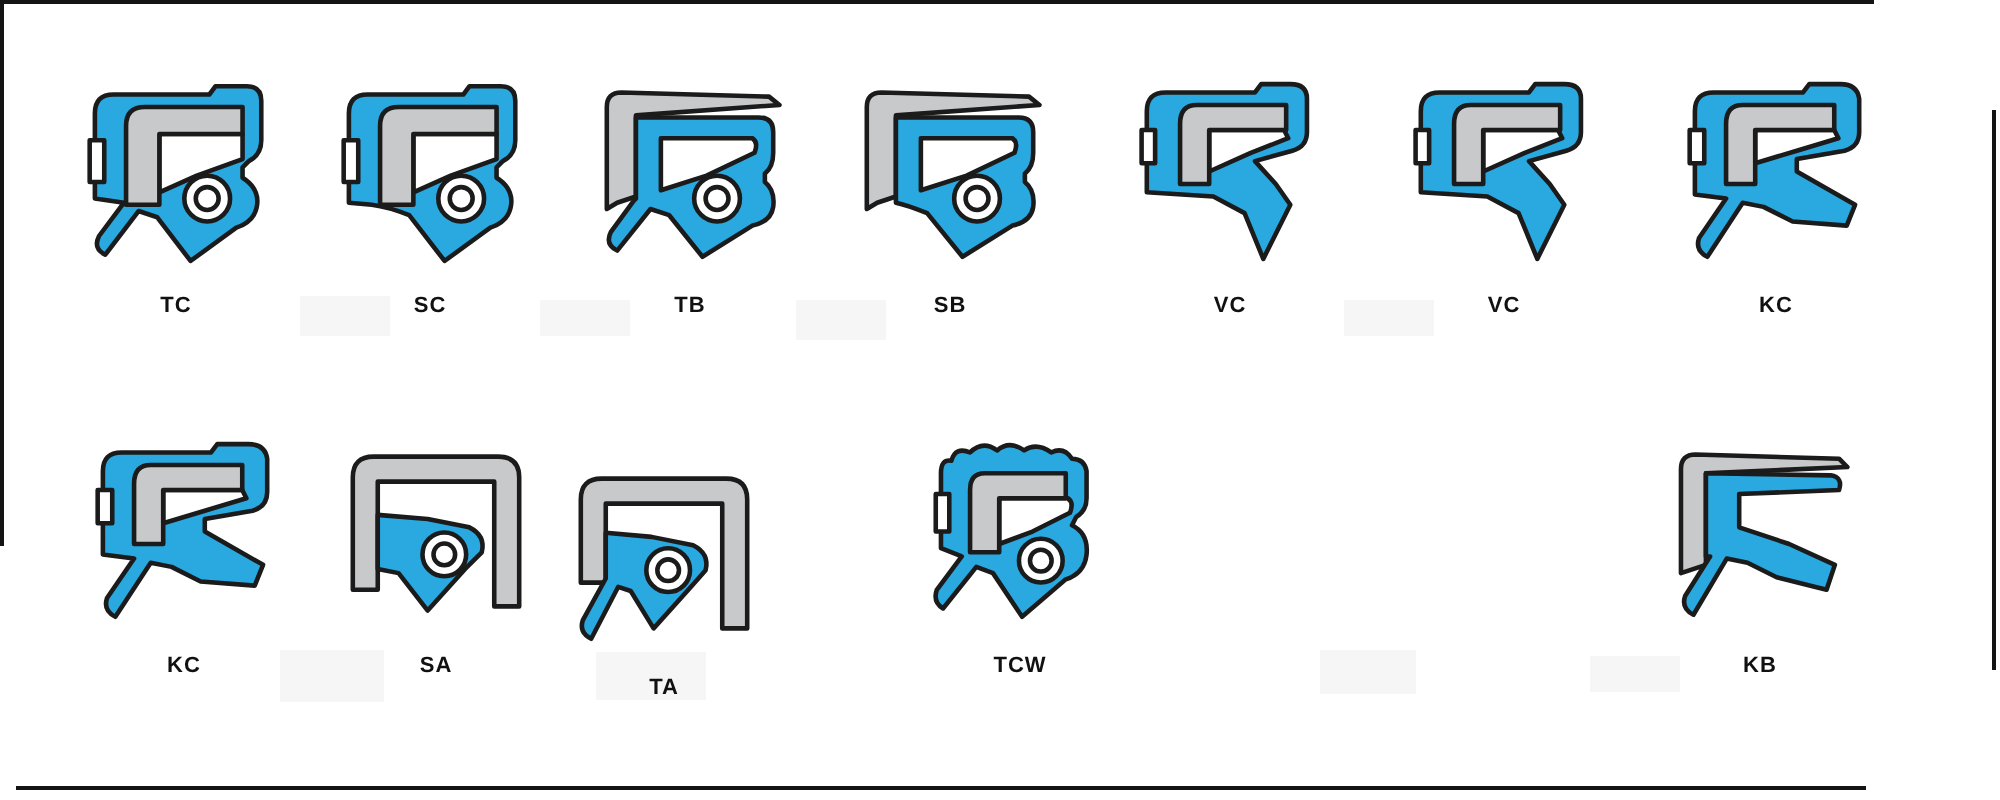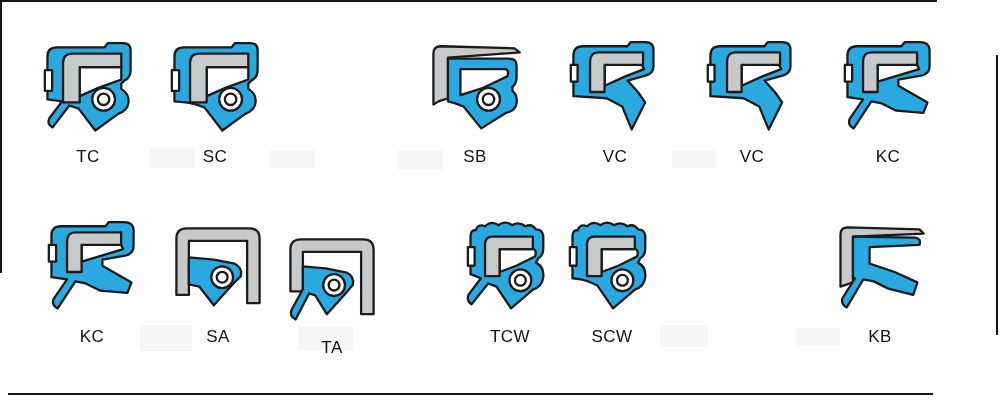--- a/index.html
+++ b/index.html
@@ -7,21 +7,21 @@
     width:1000px;height:400px;overflow:hidden;position:relative;
     background:var(--c-background,#fff);
     font-family:"Liberation Sans",sans-serif;
   }
   #board{position:absolute;inset:0;}
   .frame-line{position:absolute;background:var(--c-frame,#141414);}
   .patch{position:absolute;background:#f6f6f6;}
   .cell{position:absolute;width:124px;text-align:center;}
   .glyph{width:104px;height:104px;display:block;margin:0 auto;}
   .lbl{
-    margin-top:3px;font-size:17px;font-weight:normal;letter-spacing:.5px;
+    margin-top:3px;font-size:11px;font-weight:bold;letter-spacing:.5px;
     color:var(--c-label,#111);
   }
   .sealpath{stroke:var(--c-outline,#1b1b1b);stroke-width:2.2;stroke-linejoin:round;stroke-linecap:round;}
   .rub{fill:var(--c-rubber_blue,#2aa8e0);}
   .met{fill:var(--c-metal_gray,#c8c9cb);}
   .wht{fill:var(--c-spring_white,#fff);}
   #symbols{position:absolute;width:0;height:0;overflow:hidden;}
 </style>
 </head>
 <body>
@@ -142,20 +142,26 @@
         <use href="#glyph-TC"></use>
       </svg>
       <div class="lbl">TC</div>
     </div>
     <div class="cell" style="left: 153px; top: 40px;">
       <svg class="glyph" viewBox="0 0 100 100">
         <use href="#glyph-SC"></use>
       </svg>
       <div class="lbl">SC</div>
     </div>
+    <div class="cell" style="left: 283px; top: 40px;">
+      <svg class="glyph" viewBox="0 0 100 100">
+        <use href="#glyph-TB"></use>
+      </svg>
+      <div class="lbl">TB</div>
+    </div>
     <div class="cell" style="left: 413px; top: 40px;">
       <svg class="glyph" viewBox="0 0 100 100">
         <use href="#glyph-SB"></use>
       </svg>
       <div class="lbl">SB</div>
     </div>
     <div class="cell" style="left: 553px; top: 40px;">
       <svg class="glyph" viewBox="0 0 100 100">
         <use href="#glyph-VC"></use>
       </svg>
@@ -190,25 +196,19 @@
         <use href="#glyph-TA"></use>
       </svg>
       <div class="lbl">TA</div>
     </div>
     <div class="cell" style="left: 448px; top: 220px;">
       <svg class="glyph" viewBox="0 0 100 100">
         <use href="#glyph-TCW"></use>
       </svg>
       <div class="lbl">TCW</div>
     </div>
-    <div class="cell" style="left: 550px; top: 220px;">
-      <svg class="glyph" viewBox="0 0 100 100">
-        <use href="#glyph-SCW"></use>
-      </svg>
-      <div class="lbl">SCW</div>
-    </div>
     <div class="cell" style="left: 818px; top: 220px;">
       <svg class="glyph" viewBox="0 0 100 100">
         <use href="#glyph-KB"></use>
       </svg>
       <div class="lbl">KB</div>
     </div>
   </div>
 
 </body></html>

